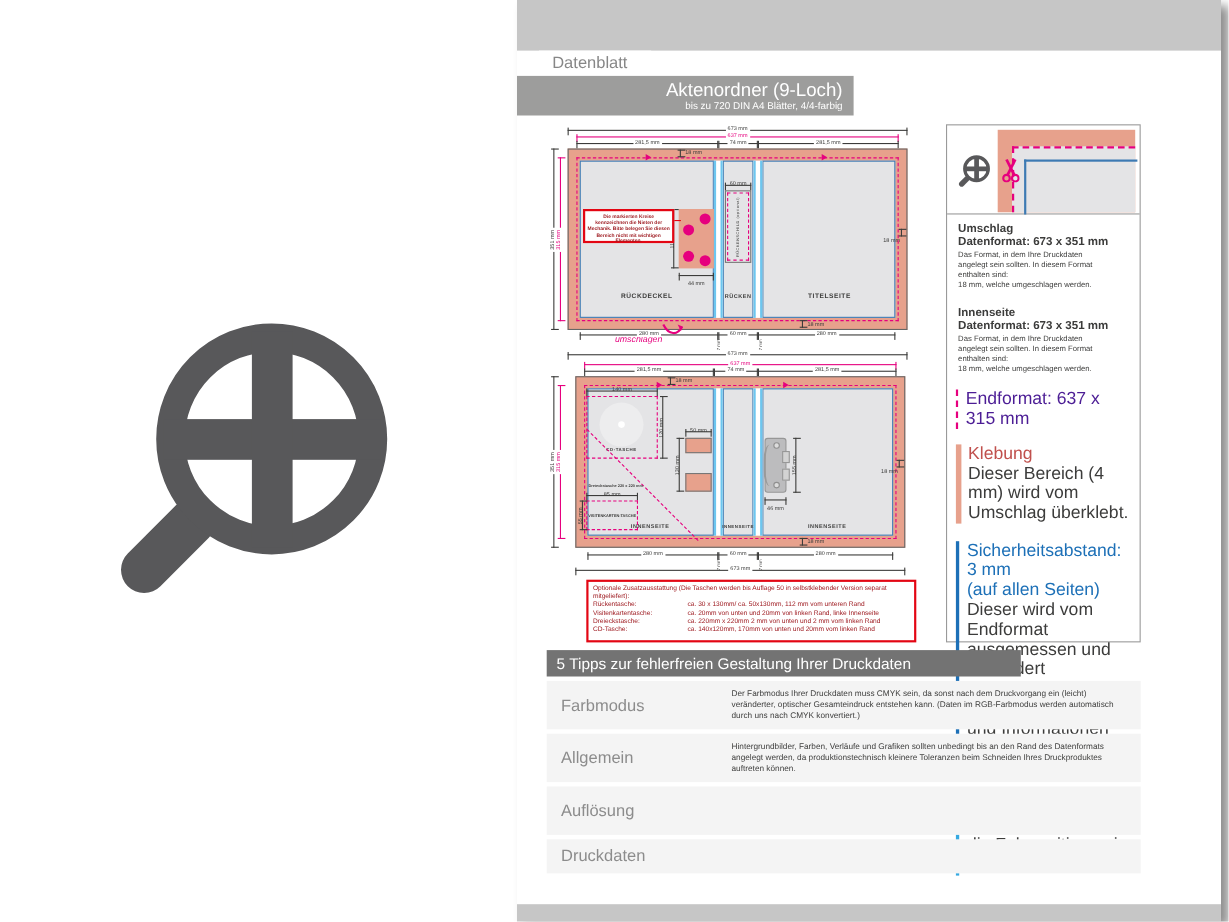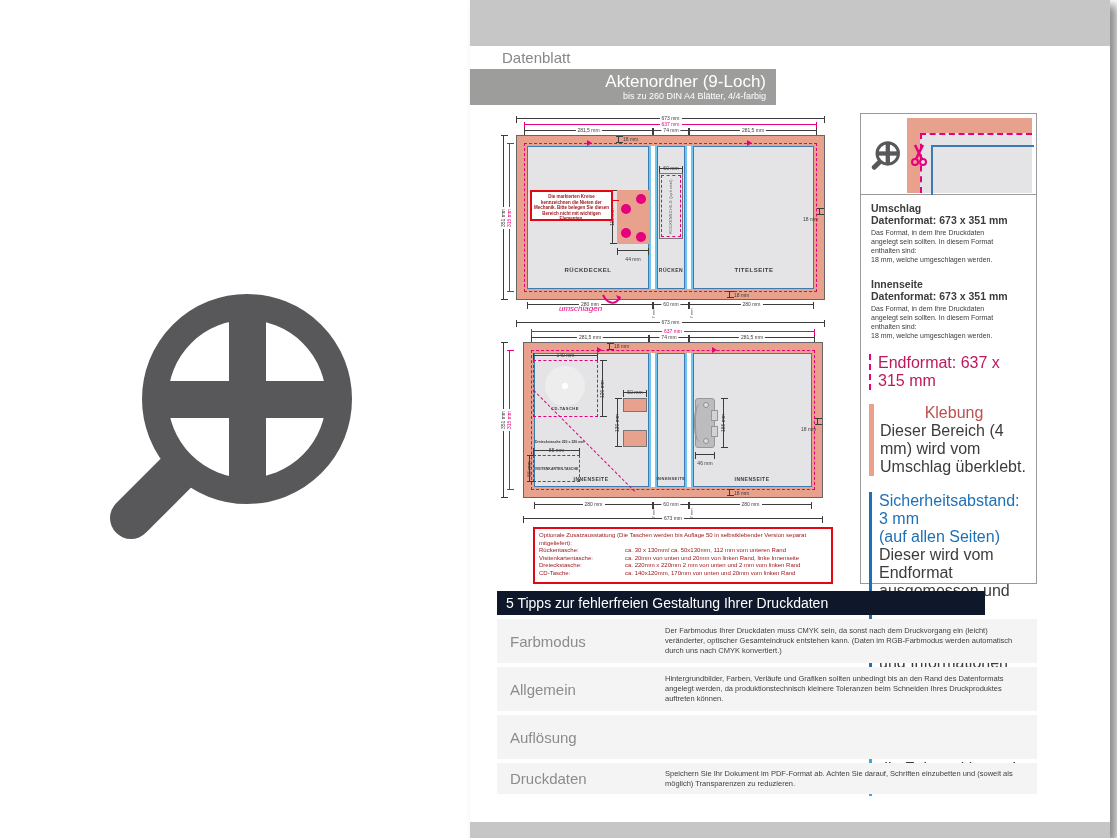--- a/index.html
+++ b/index.html
@@ -50,33 +50,33 @@
            border:1px solid #9a9a9a;box-sizing:border-box;}
   #sbpreview{position:relative;height:80px;border-bottom:1px solid #9a9a9a;}
   .sec{padding:7px 9px 4px 10px;}
   .sec .h{font-size:10.5px;font-weight:bold;line-height:12px;}
   .sec .h2{font-size:10.5px;font-weight:bold;line-height:12px;}
   .sec .b{font-size:7px;line-height:9px;margin-top:2px;white-space:pre-line;}
   .sec-end{border-left:2px dashed #e6007e;margin:10px 0 0 8px;padding:0 8px 0 7px;}
   .sec-kleb{border-left:5px solid #e7a18c;margin:14px 0 0 8px;padding:0 8px 0 6px;}
   .sec-sich{border-left:3px solid #1d70b7;margin:16px 0 0 8px;padding:0 8px 0 7px;}
   .sec-falz{border-left:3px solid #36a9e1;margin:16px 0 0 8px;padding:0 8px 0 7px;}
-  .c-mag{color:#be185d;}
-  .c-kleb{color:#c0504d;text-align:center;}
+  .c-mag{color:#4c1d95;}
+  .c-kleb{color:#c0504d;}
   .c-sich{color:#1d70b7;}
   .c-falz{color:#36a9e1;}
 
   
   #optbox{position:absolute;left:63px;top:527px;width:300px;height:57px;border:2px solid #e30613;
           box-sizing:border-box;padding:3px 4px;background:#fff;color:#9e1a20;font-size:6px;line-height:7.5px;}
   #optbox .row{display:flex;}
   #optbox .k{width:86px;flex:none;}
 
   
-  #tipsbanner{position:absolute;left:27px;top:591px;width:488px;height:24px;background:#0f172a;
+  #tipsbanner{position:absolute;left:27px;top:591px;width:431px;height:24px;background:#737373;
           color:#fff;font-size:14px;line-height:24px;padding-left:9px;box-sizing:border-box;}
   #tips{position:absolute;left:27px;top:619px;width:540px;display:flex;flex-direction:column;gap:4px;}
   .tiprow{background:#f4f4f4;display:flex;align-items:center;}
   .tiprow .lbl{width:163px;flex:none;padding-left:13px;font-size:15px;color:#8c8c8c;box-sizing:border-box;}
   .tiprow .txt{flex:1;font-size:7.5px;line-height:10px;color:#3f3f3e;padding:6px 18px 6px 5px;}
 
   
   #notebox{position:absolute;border:2px solid #e30613;background:#fff;color:#9e1a20;
            font-size:4.5px;line-height:5.5px;font-weight:bold;text-align:center;
            box-sizing:border-box;padding:2px 2px;}
@@ -95,21 +95,21 @@
     <rect x="46" y="95" width="197" height="37" fill="#58585a"></rect>
     <rect x="126" y="15" width="37" height="197" fill="#58585a"></rect>
   </svg>
 
   <div id="page">
     <div id="topband"></div>
     <div id="botband"></div>
     <div id="tab">Datenblatt</div>
     <div id="titlebanner">
       <div class="t">Aktenordner (9-Loch)</div>
-      <div class="s">bis zu 260 DIN A4 Blätter, 4/4-farbig</div>
+      <div class="s">bis zu 720 DIN A4 Blätter, 4/4-farbig</div>
     </div>
 
     <div class="abs" style="left:27px;top:112px;width:350px;height:216px;">
       <div class="hdim" style="left:19px;top:6px;width:309px;">
           <span>673 mm</span>
         </div>
       <div class="hdim mag" style="left:27px;top:12px;width:293px;">
           <span>637 mm</span>
         </div>
       <div class="hdim" style="left:27px;top:18px;width:129px;">
@@ -391,17 +391,16 @@
       </div>
       <div class="tiprow" style="height:44px;">
         <div class="lbl">Allgemein</div>
         <div class="txt">Hintergrundbilder, Farben, Verläufe und Grafiken sollten unbedingt bis an den Rand des Datenformats angelegt werden, da produktionstechnisch kleinere Toleranzen beim Schneiden Ihres Druckproduktes auftreten können.</div>
       </div>
       <div class="tiprow" style="height:44px;">
         <div class="lbl">Auflösung</div>
       </div>
       <div class="tiprow" style="height:31px;">
         <div class="lbl">Druckdaten</div>
-        <div class="txt">Speichern Sie Ihr Dokument im PDF-Format ab. Achten Sie darauf, Schriften einzubetten und (soweit als möglich) Transparenzen zu reduzieren.</div>
       </div>
     </div>
   </div>
 </div>
 
 </body></html>

